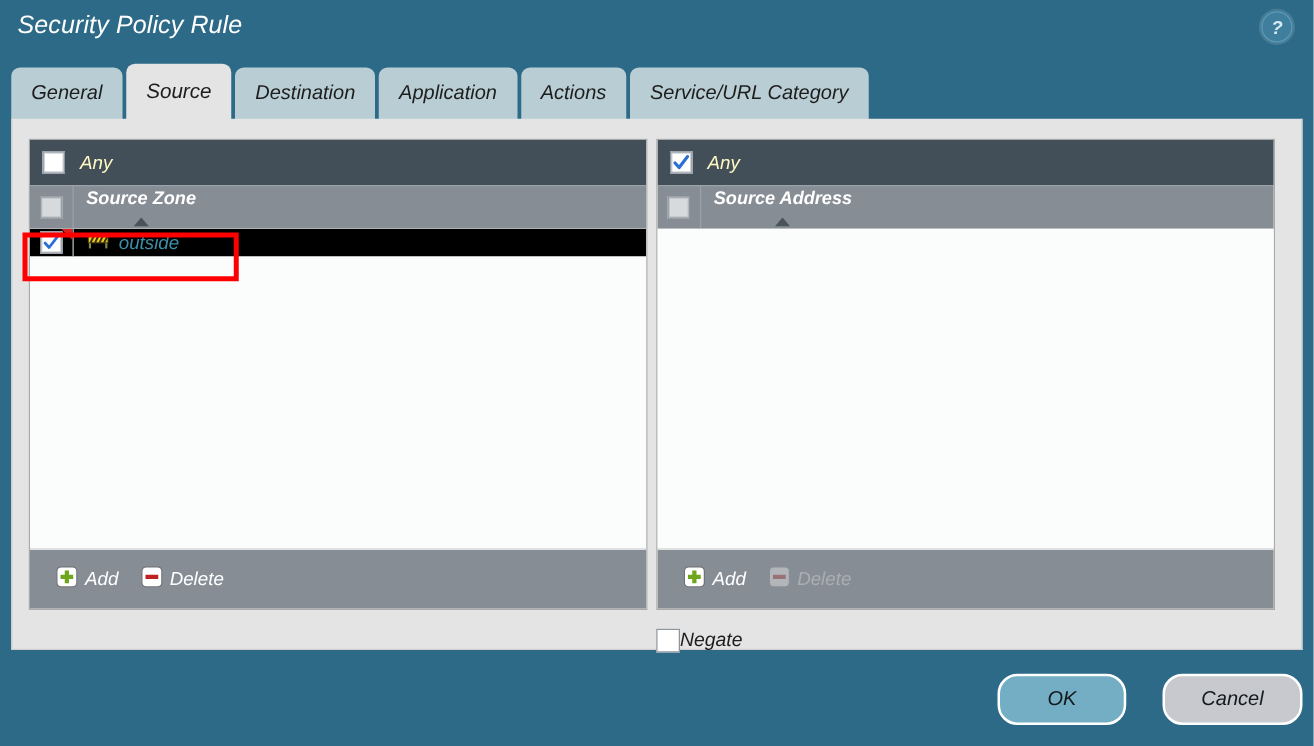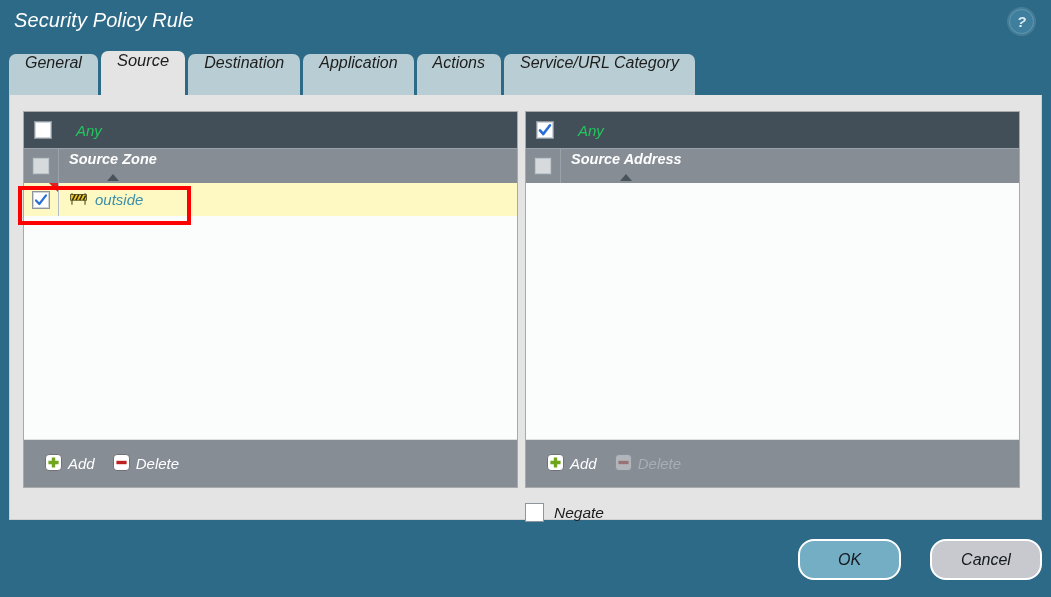--- a/index.html
+++ b/index.html
@@ -53,21 +53,21 @@
     display: flex;
     align-items: flex-end;
     gap: 3px;
   }
   .tab {
     height: 42px;
     padding: 0 16px;
     background: #b9ced4;
     border-radius: 7px 7px 0 0;
     display: flex;
-    align-items: flex-start;
+    align-items: center;
     justify-content: center;
     font-size: 16px;
     color: #1d1d1d;
     cursor: pointer;
     white-space: nowrap;
     position: relative;
   }
   .tab.active {
     background: #e4e4e4;
     height: 45px;
@@ -100,22 +100,22 @@
   
   .any-bar {
     height: 36px;
     background: #434f58;
     display: flex;
     align-items: center;
     padding-left: 10px;
     flex: 0 0 auto;
   }
   .any-label {
-    margin-left: 24px;
-    color: #22c55e;
+    margin-left: 12px;
+    color: #fef9c3;
     font-size: 15px;
   }
 
   
   .col-header {
     height: 35px;
     background: #868d95;
     display: flex;
     align-items: center;
     flex: 0 0 auto;
@@ -146,23 +146,23 @@
     border-bottom: 7px solid #49535c;
   }
 
   
   .rows {
     flex: 1 1 auto;
     background: #fbfdfd;
     overflow: hidden;
   }
   .row {
-    height: 33px;
-    display: flex;
-    background: #fef9c3;
+    height: 22px;
+    display: flex;
+    background: #000000;
     position: relative;
   }
   .row-check {
     width: 35px;
     display: flex;
     align-items: center;
     justify-content: center;
     height: 100%;
     position: relative;
     border-right: 1px solid #b3bfc5;
@@ -220,21 +220,21 @@
   }
   .cb.dim { background: #d7dadd; border-color: #bfc5ca; }
   .cb svg { display: block; }
 
   
   #negate-row {
     position: absolute;
     left: 515px; top: 408px;
     display: flex;
     align-items: center;
-    gap: 10px;
+    gap: 0;
   }
   #negate-label { font-size: 15.5px; color: #1d1d1d; }
   .cb.plain {
     background: #ffffff;
     border: 1px solid #8e969d;
     outline: none;
     width: 19px; height: 19px;
   }
 
   

